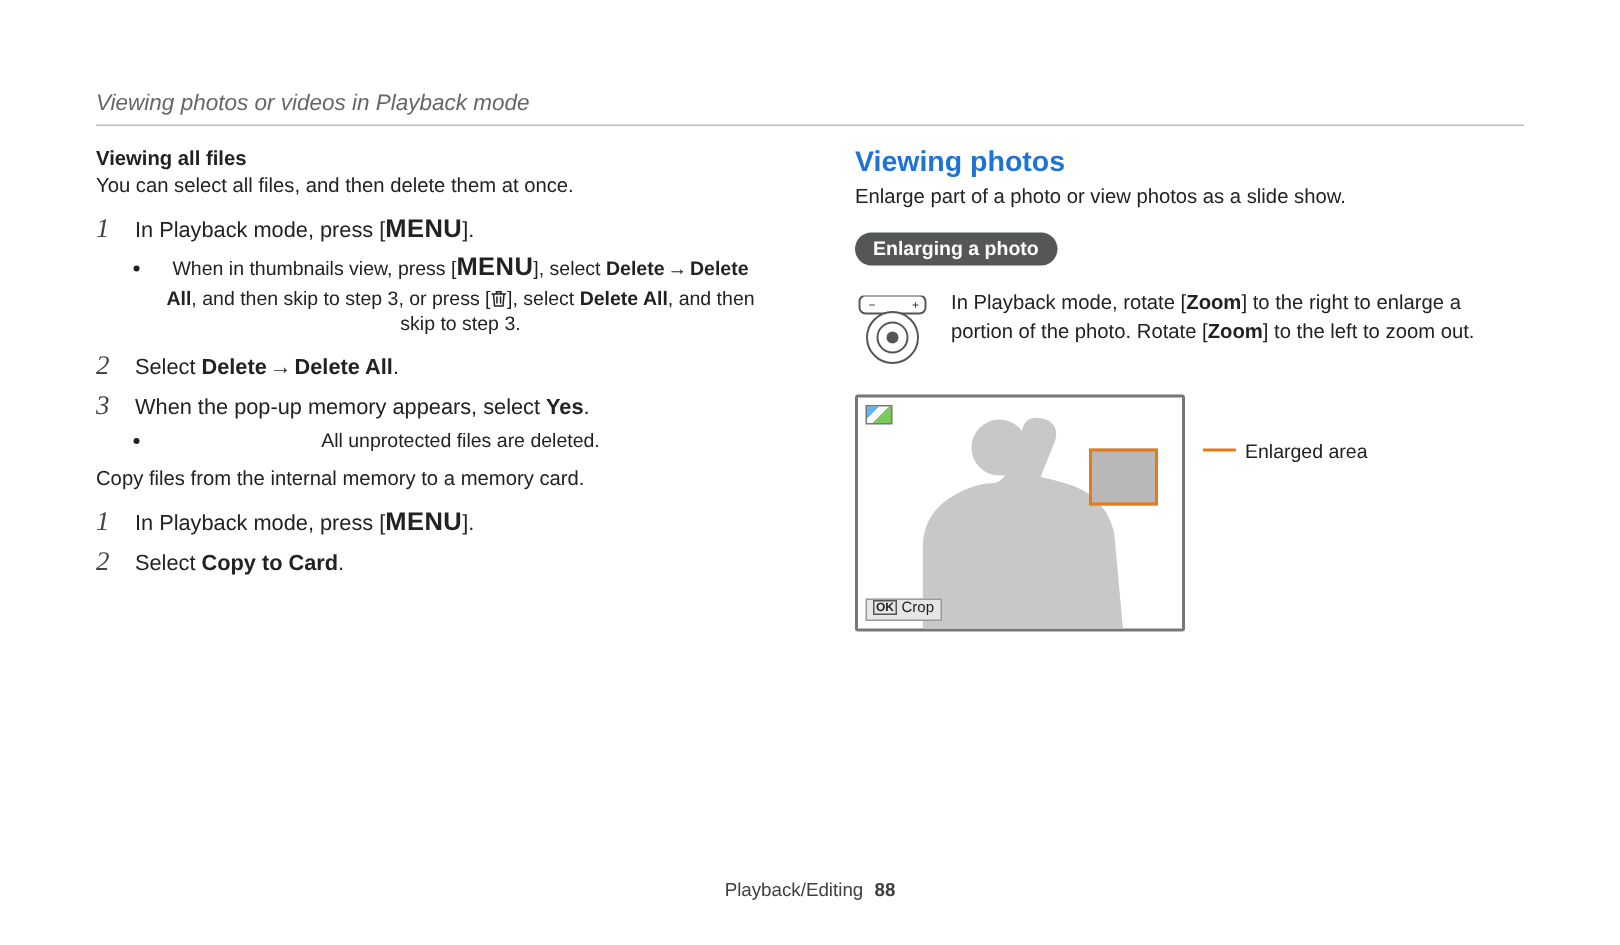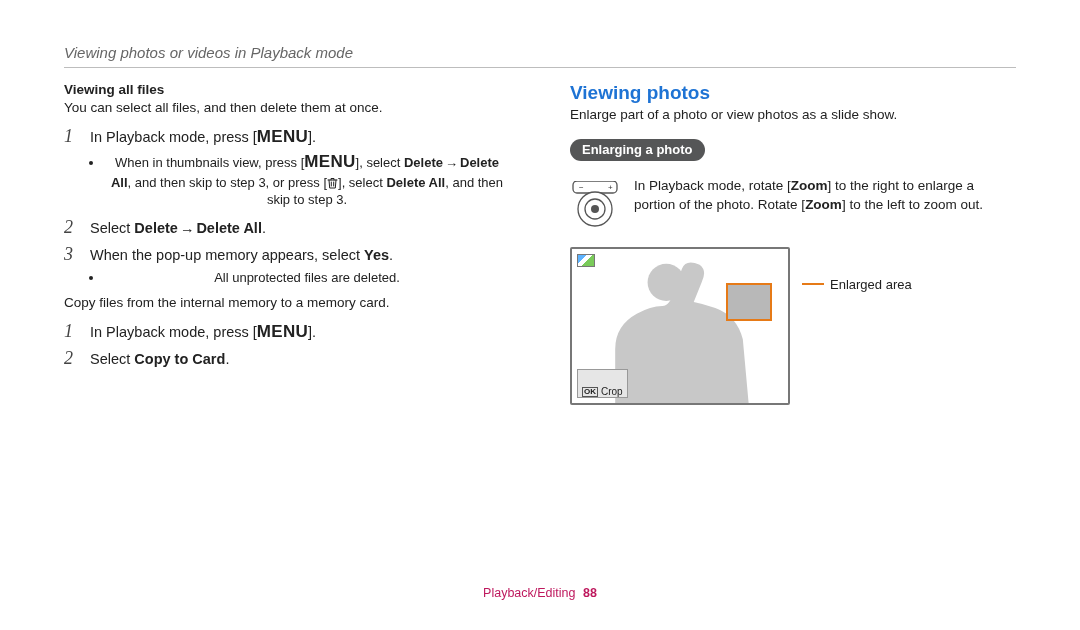--- a/index.html
+++ b/index.html
@@ -1,21 +1,21 @@
 <!DOCTYPE html>
 <html><head>
 <meta charset="utf-8">
 <style>
   * { box-sizing: border-box; margin: 0; padding: 0; }
   html, body { width: 1080px; height: 630px; background: #fff; font-family: "Segoe UI", "Helvetica Neue", Arial, sans-serif; color: #222; }
   .page {
     position: relative;
     width: 1080px;
     height: 630px;
-    padding: 44px 64px 30px 64px;
+    padding: 60px 64px 30px 64px;
   }
   .page-header {
     font-size: 15px;
     font-style: italic;
     color: #666;
     font-family: "Segoe UI", "Myriad Pro", Arial, sans-serif;
     margin-bottom: 6px;
   }
   .hr {
     border: none;
@@ -134,27 +134,27 @@
     top: 34px;
     width: 46px;
     height: 38px;
     border: 2px solid #e67a17;
     background: #b8b8b8;
   }
   .preview .crop-bar {
     position: absolute;
     left: 5px;
     bottom: 5px;
-    height: 29px;
+    height: 15px;
     padding: 0 4px;
     background: #e6e6e6;
     border: 1px solid #999;
     font-size: 10px;
     display: flex;
-    align-items: flex-end;
+    align-items: flex-start;
     gap: 3px;
     color: #222;
   }
   .preview .crop-bar .ok {
     font-size: 8px;
     font-weight: 700;
     border: 1px solid #555;
     padding: 0 1px;
     line-height: 1;
   }
@@ -170,21 +170,21 @@
     height: 2px;
     background: #e67a17;
   }
   .footer {
     position: absolute;
     bottom: 30px;
     left: 0;
     right: 0;
     text-align: center;
     font-size: 12.5px;
-    color: #be185d;
+    color: #404040;
   }
   .footer .pg { font-weight: 700; margin-left: 4px; }
   b { font-weight: 700; }
   .trash {
     display: inline-block;
     vertical-align: -2px;
   }
 </style>
 </head>
 <body>

